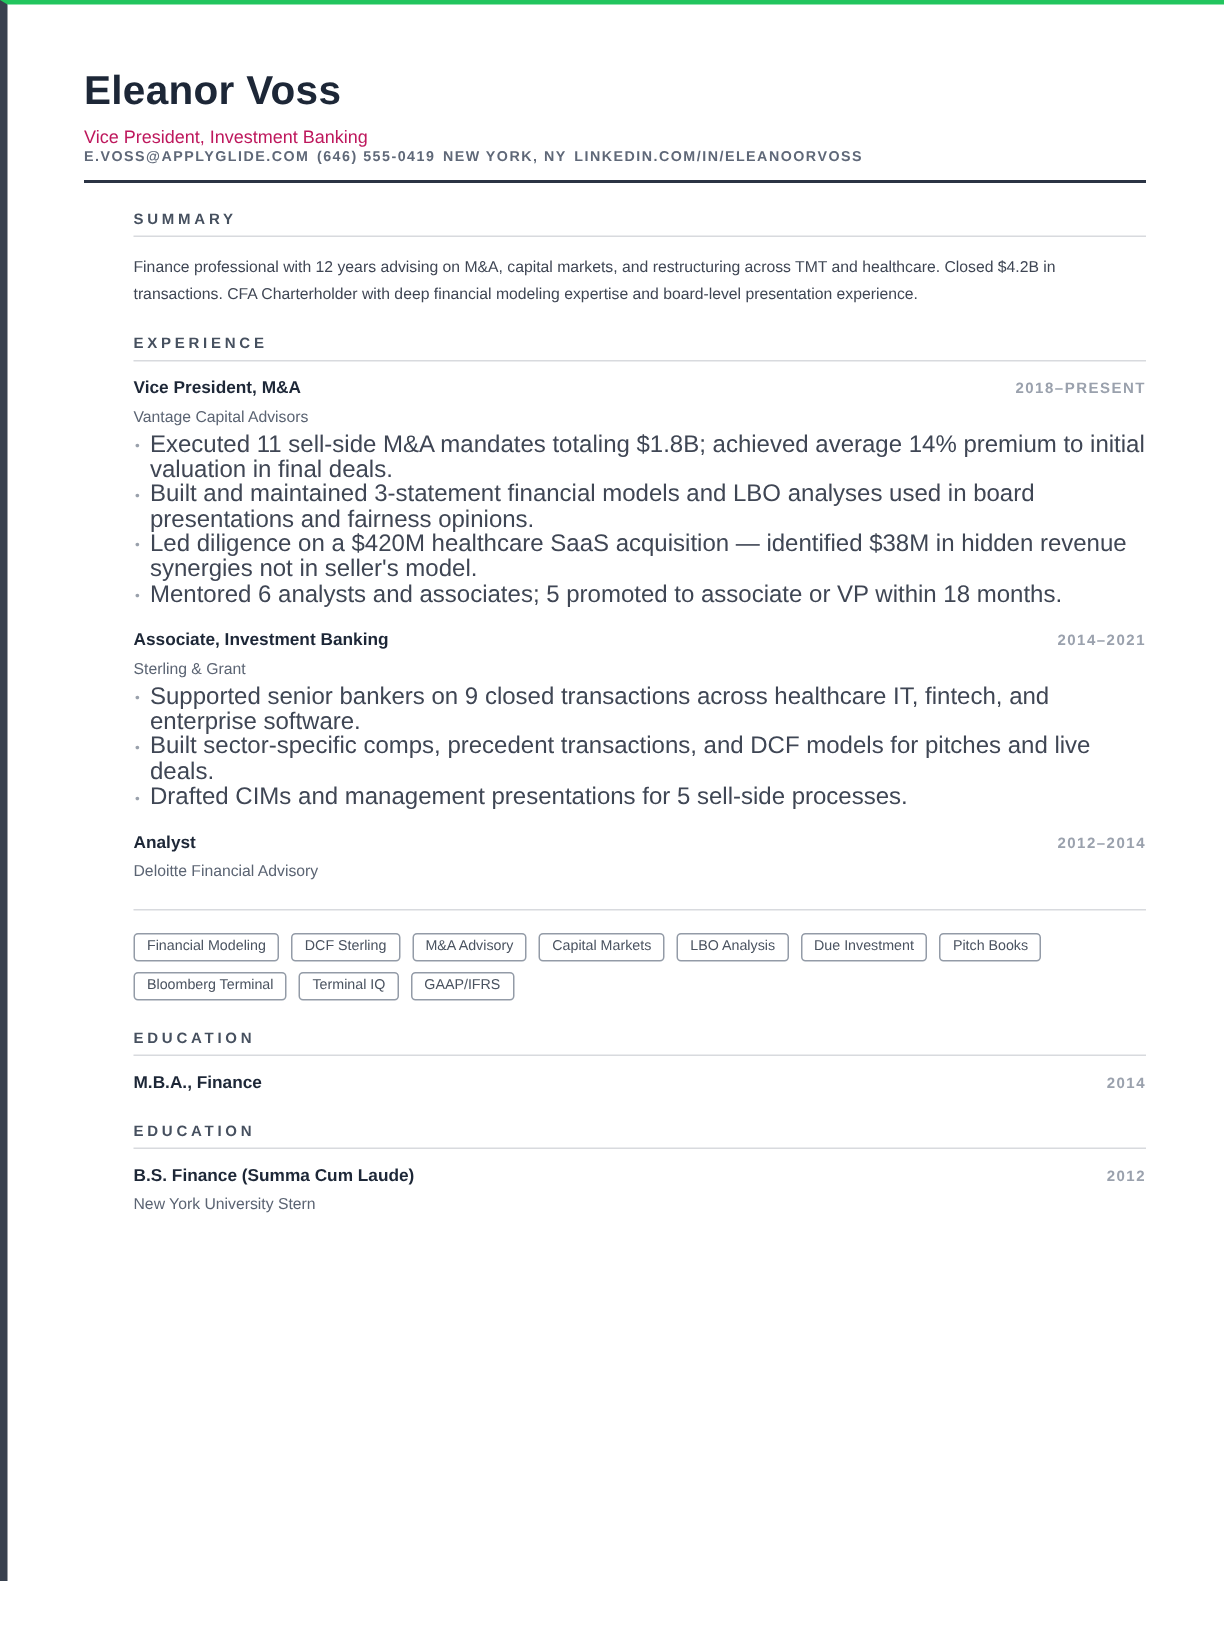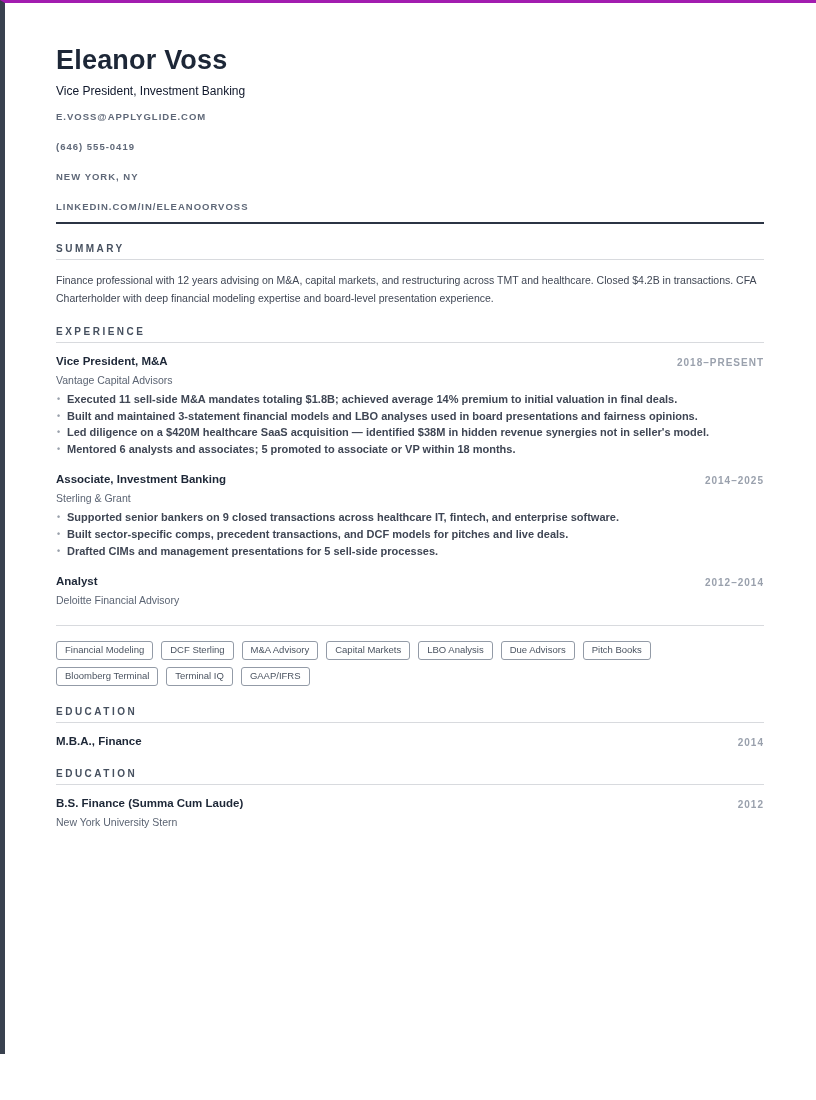--- a/index.html
+++ b/index.html
@@ -7,66 +7,66 @@
     width: 816px; height: 1100px;
     background: #ffffff;
     font-family: "Liberation Sans", sans-serif;
     color: #3f4654;
     position: relative;
   }
   .page {
     position: absolute; left: 0; top: 0;
     width: 816px; height: 1054px;
     background: #ffffff;
-    border-top: 3px solid #a21caf;
+    border-top: 3px solid #22c55e;
     border-left: 5px solid #39414f;
   }
   .content {
     position: absolute; left: 51px; top: 0;
     width: 708px;
     padding-top: 42px;
   }
   
   .name {
     font-size: 27px; font-weight: bold; color: #1d2737;
     line-height: 30px; letter-spacing: 0.2px;
   }
   .subtitle {
-    margin-top: 9px; font-size: 12px; color: #0f172a; line-height: 14px;
+    margin-top: 9px; font-size: 12px; color: #be185d; line-height: 14px;
   }
   .contacts {
-    margin-top: 13px; display: flex; gap: 19px;
+    margin-top: 1px; display: flex; gap: 5px;
     font-size: 9.5px; font-weight: bold; letter-spacing: 1px;
-    color: #5f6878; line-height: 11px; white-space: nowrap; flex-direction: column;
+    color: #5f6878; line-height: 11px; white-space: nowrap;
   }
   .heavy-rule { margin-top: 10px; border-top: 2px solid #2b3444; }
   
-  .section { margin-top: 19px; }
+  .section { margin-top: 19px; margin-left: 33px; }
   .section-label {
     font-size: 10px; font-weight: bold; letter-spacing: 2.5px;
     color: #46505f; line-height: 11px;
   }
   .section-rule { margin-top: 5px; border-top: 1px solid #d8dade; }
   .summary-text {
     margin-top: 12px; font-size: 10.5px; line-height: 17.5px; color: #3f4654;
   }
   
   .job { margin-top: 12px; }
   .job + .job { margin-top: 16px; }
-  .row-head { display: flex; justify-content: space-between; align-items: flex-end; }
+  .row-head { display: flex; justify-content: space-between; align-items: center; }
   .row-title { font-size: 11.5px; font-weight: bold; color: #1d2737; line-height: 13px; }
   .row-dates {
     font-size: 10px; font-weight: bold; letter-spacing: 1px;
     color: #9aa1ad; line-height: 11px; white-space: nowrap;
   }
   .row-sub { margin-top: 6px; font-size: 10.5px; color: #5b6473; line-height: 12px; }
   ul.bullets { margin-top: 5px; list-style: none; }
   ul.bullets li {
     position: relative; padding-left: 11px;
-    font-size: 11px; line-height: 16.6px; color: #3f4654; font-weight: bold;
+    font-size: 16px; line-height: 16.6px; color: #3f4654;
   }
   ul.bullets li::before {
     content: "\2022";
     position: absolute; left: 1px; top: 0;
     color: #99a0ab; font-size: 9px;
   }
   
   .chips { margin-top: 15px; display: flex; flex-wrap: wrap; gap: 7px 8px; width: 620px; }
   .chip {
     border: 1px solid #939ba7; border-radius: 3px;
@@ -114,21 +114,21 @@
           <li>Executed 11 sell-side M&amp;A mandates totaling $1.8B; achieved average 14% premium to initial valuation in final deals.</li>
           <li>Built and maintained 3-statement financial models and LBO analyses used in board presentations and fairness opinions.</li>
           <li>Led diligence on a $420M healthcare SaaS acquisition — identified $38M in hidden revenue synergies not in seller's model.</li>
           <li>Mentored 6 analysts and associates; 5 promoted to associate or VP within 18 months.</li>
         </ul>
       </div>
 
       <div class="job">
         <div class="row-head">
           <span class="row-title">Associate, Investment Banking</span>
-          <span class="row-dates">2014–2025</span>
+          <span class="row-dates">2014–2021</span>
         </div>
         <div class="row-sub">Sterling &amp; Grant</div>
         <ul class="bullets">
           <li>Supported senior bankers on 9 closed transactions across healthcare IT, fintech, and enterprise software.</li>
           <li>Built sector-specific comps, precedent transactions, and DCF models for pitches and live deals.</li>
           <li>Drafted CIMs and management presentations for 5 sell-side processes.</li>
         </ul>
       </div>
 
       <div class="job">
@@ -141,21 +141,21 @@
     </div>
 
     <div class="section">
       <div class="section-rule"></div>
       <div class="chips">
         <span class="chip">Financial Modeling</span>
         <span class="chip">DCF Sterling</span>
         <span class="chip">M&amp;A Advisory</span>
         <span class="chip">Capital Markets</span>
         <span class="chip">LBO Analysis</span>
-        <span class="chip">Due Advisors</span>
+        <span class="chip">Due Investment</span>
         <span class="chip">Pitch Books</span>
         <span class="chip">Bloomberg Terminal</span>
         <span class="chip">Terminal IQ</span>
         <span class="chip">GAAP/IFRS</span>
       </div>
     </div>
 
     <div class="section edu-block">
       <div class="section-label">EDUCATION</div>
       <div class="section-rule"></div>

